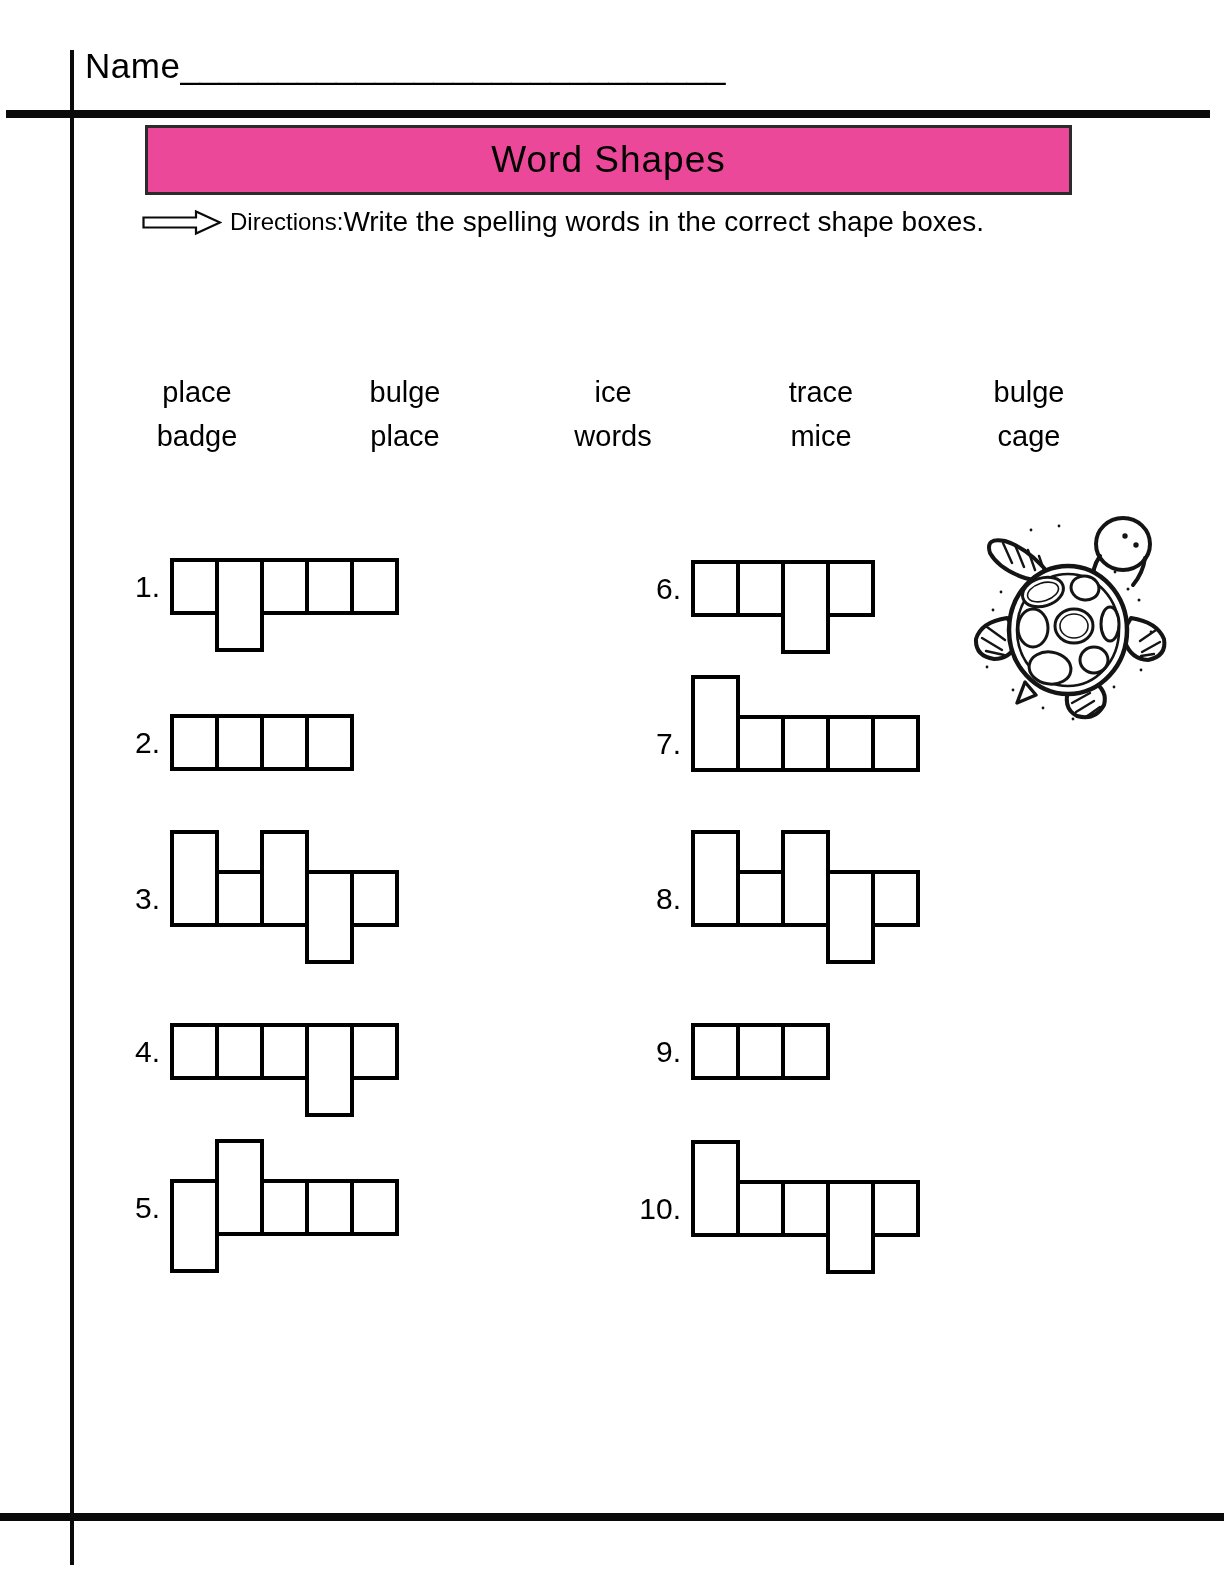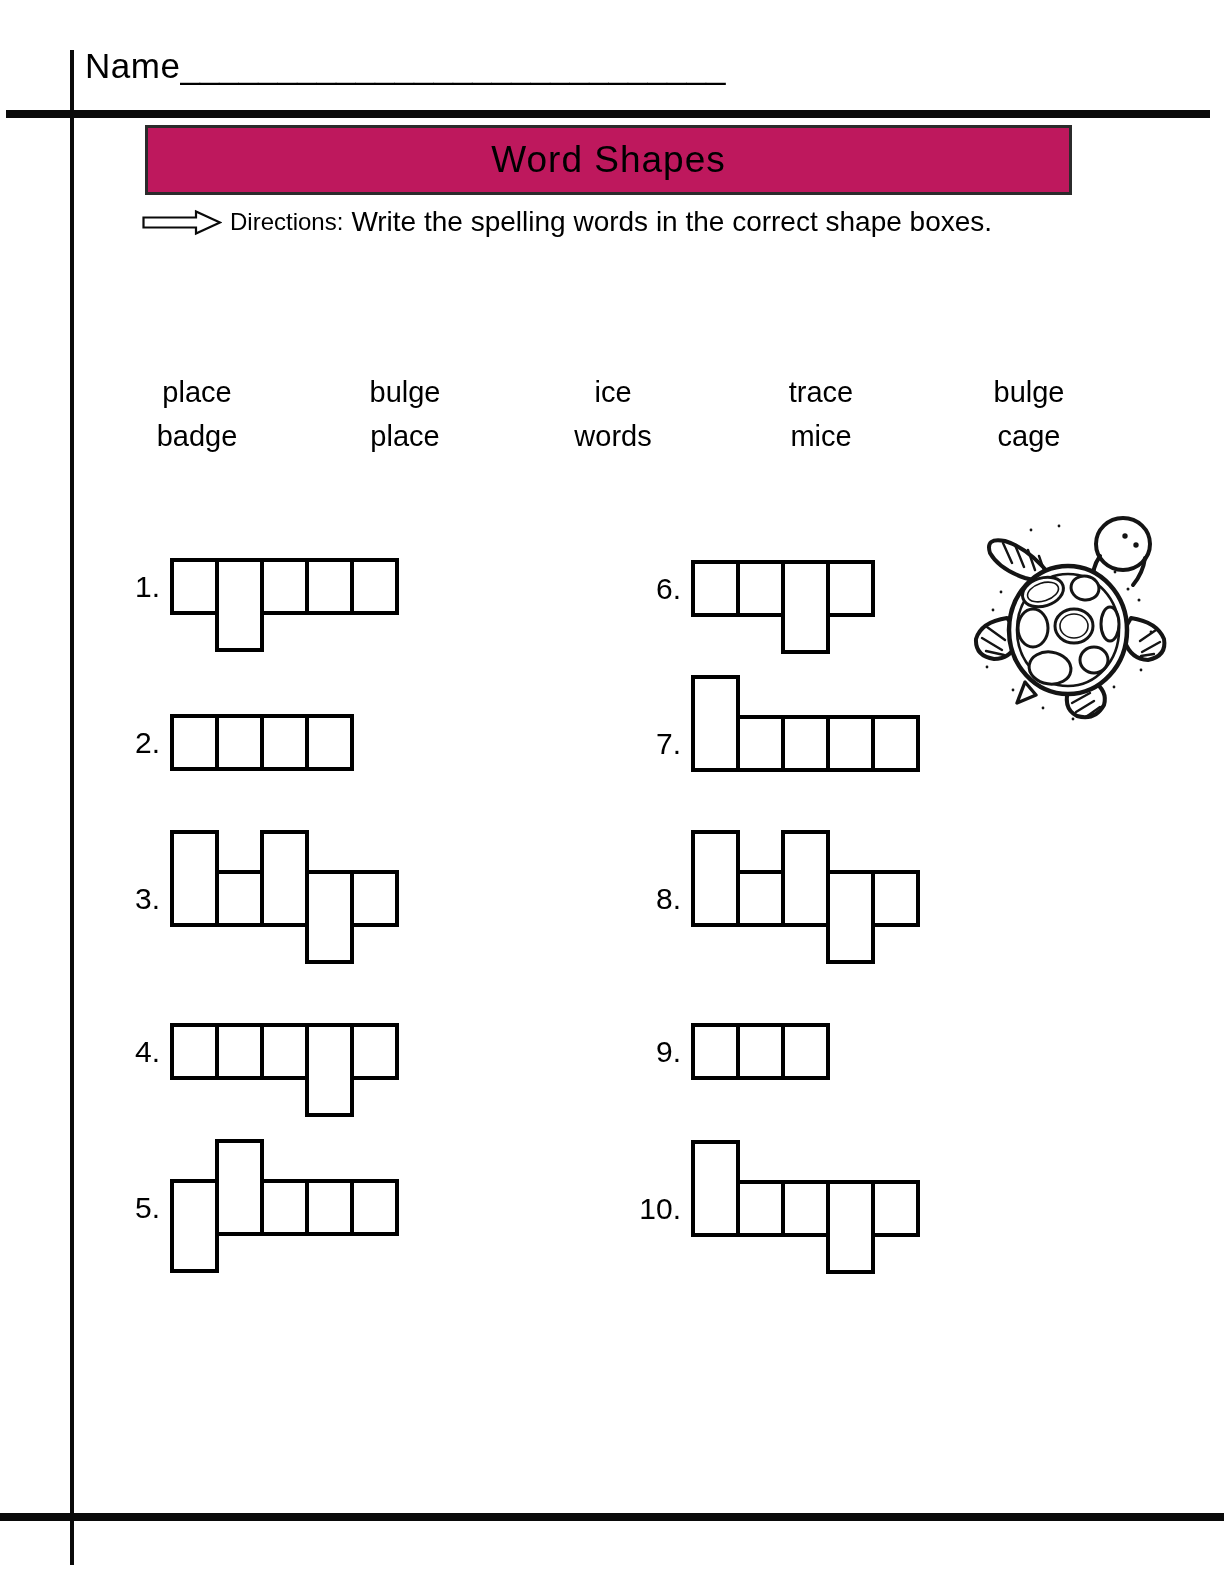--- a/index.html
+++ b/index.html
@@ -18,21 +18,21 @@
   
   .title-box{
     position:absolute;left:145px;top:125px;width:927px;height:70px;
     border:3px solid #2b2b2b;box-sizing:border-box;
     display:flex;align-items:center;justify-content:center;
   }
   .title-box .title{font-size:37px;letter-spacing:1px;}
   
   .directions{position:absolute;left:142px;top:203px;height:38px;display:flex;align-items:center;white-space:nowrap;}
   .directions svg{margin-right:8px;flex:0 0 auto;}
-  .dir-label{font-size:24px;margin-right:8px;}
+  .dir-label{font-size:24px;margin-right:0;}
   .dir-text{font-size:28px;}
   
   .word-row{position:absolute;left:93px;width:1040px;height:40px;display:flex;}
   .word-row .word{width:208px;text-align:center;font-size:29px;line-height:40px;}
   
   .puzzle{position:absolute;}
   .pnum{position:absolute;left:-72px;top:0;width:60px;height:53px;line-height:53px;
         text-align:right;font-size:30px;}
   .cell{position:absolute;box-sizing:border-box;width:49px;border:4px solid #000;background:#fff;}
   .cell.normal{top:-2px;height:57px;}
@@ -47,21 +47,21 @@
 <div class="sheet">
 
   <div class="vline"></div>
   <div class="rule top"></div>
   <div class="rule bottom"></div>
 
   <div class="name-row">
     <span>Name</span><span class="blank">____________________________</span>
   </div>
 
-  <div class="title-box" id="title-box" style="background: #be185d;">
+  <div class="title-box" id="title-box" style="background: #ec4899;">
     <span class="title">Word Shapes</span>
   </div>
 
   <div class="directions">
     <svg width="80" height="27" viewBox="0 0 80 27">
       <path d="M1.5,8.5 H54 V2.5 L78,13.5 L54,24.5 V18.5 H1.5 Z" fill="#ffffff" stroke="#0a0a0a" stroke-width="2.2" stroke-linejoin="miter"></path>
     </svg>
     <span class="dir-label">Directions:</span>
     <span class="dir-text">Write the spelling words in the correct shape boxes.</span>
   </div>

